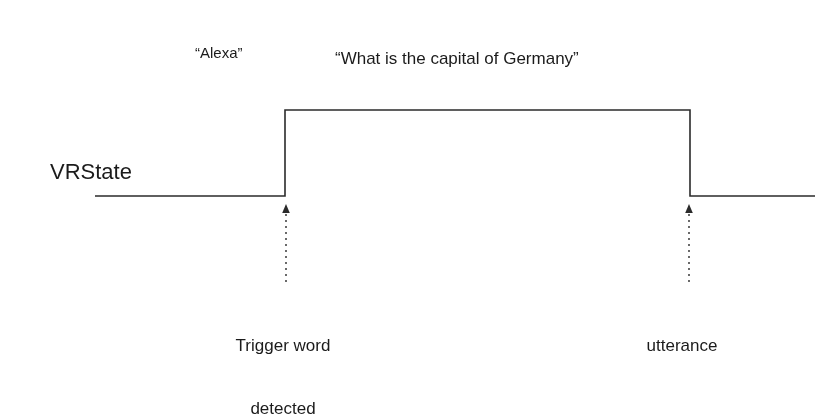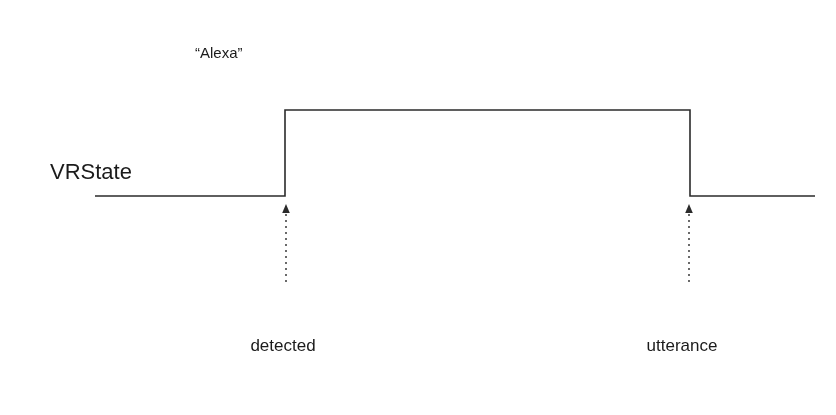--- a/index.html
+++ b/index.html
@@ -77,24 +77,26 @@
 
     <line x1="286" y1="282" x2="286" y2="213" stroke="#2b2b2b" stroke-width="1.4" stroke-dasharray="2,4"></line>
     <polygon points="286,204 282.2,213 289.8,213" fill="#2b2b2b"></polygon>
 
     <line x1="689" y1="282" x2="689" y2="213" stroke="#2b2b2b" stroke-width="1.4" stroke-dasharray="2,4"></line>
     <polygon points="689,204 685.2,213 692.8,213" fill="#2b2b2b"></polygon>
   </svg>
 
   <div class="label" id="quote-wake">“Alexa”</div>
 
+  <div class="label" id="quote-utterance">“What is the capital of Germany”</div>
 
   <div class="label" id="signal-name">VRState</div>
 
   <div class="label" id="annot-left">
+    <div>Trigger word</div>
     <div>detected</div>
   </div>
 
   <div class="label" id="annot-right">
     <div>utterance</div>
   </div>
 
 </div>
 
 </body></html>

